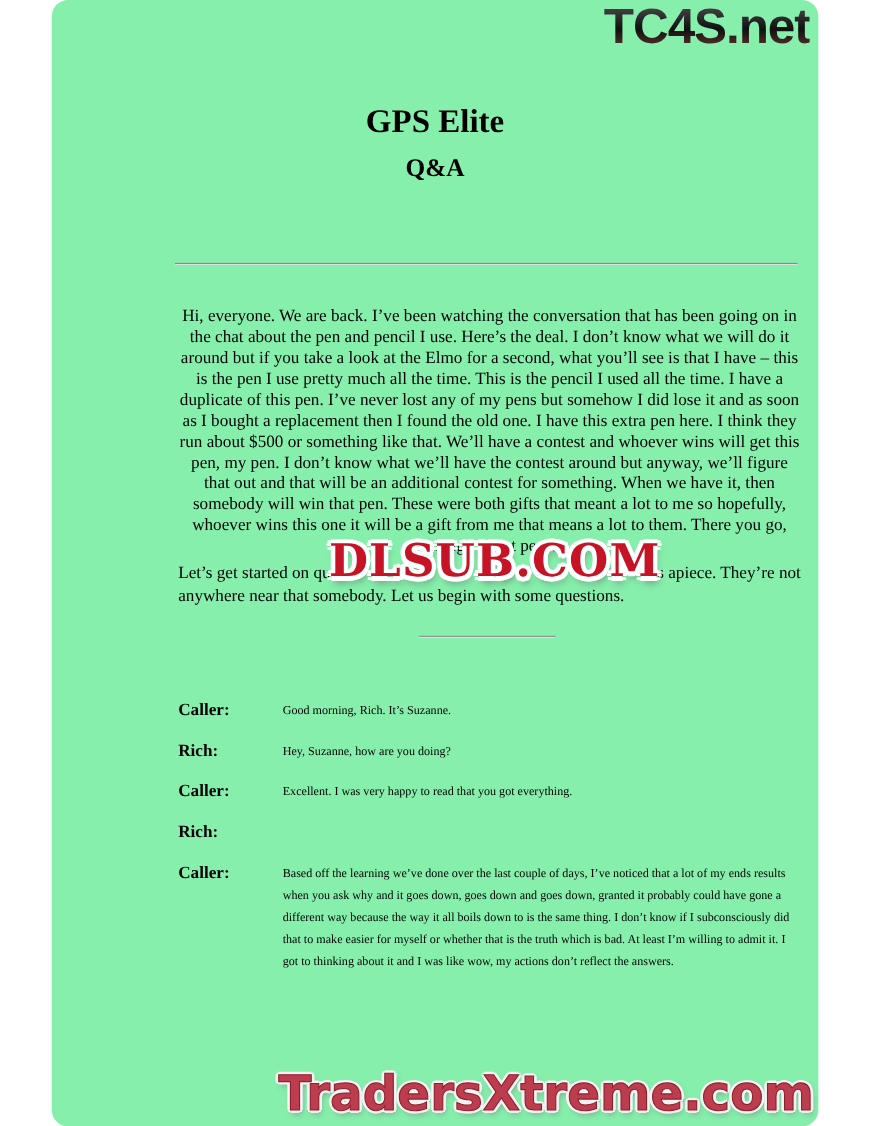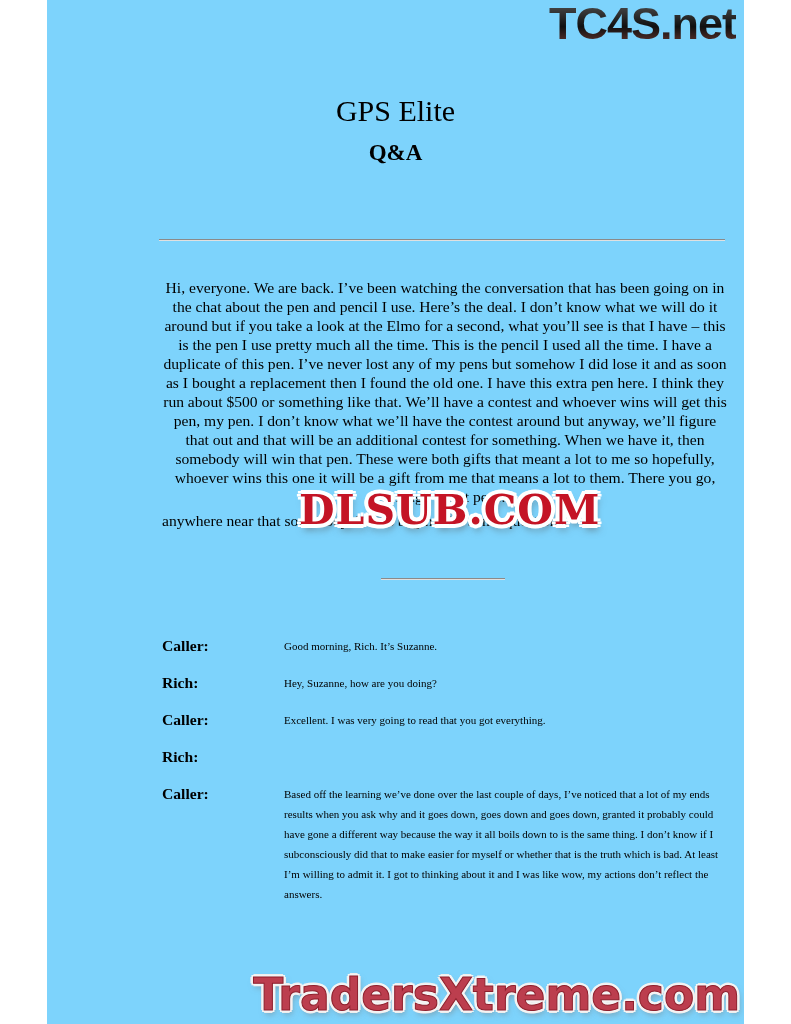--- a/index.html
+++ b/index.html
@@ -3,44 +3,45 @@
 <meta charset="utf-8">
 <style>
   * { margin: 0; padding: 0; box-sizing: border-box; }
   html, body { background: #ffffff; }
   body { font-family: "Liberation Serif", "DejaVu Serif", serif; }
 
   .page {
     position: relative;
     width: 697px;
     height: 1024px;
-    background: #7dd3fc;
+    background: #86efac;
     overflow: hidden;
     margin: 0 auto;
+    border-radius: 15px;
   }
 
   
   .top-logo {
     position: absolute;
     top: -2px;
     right: 8px;
     font-family: "Liberation Sans", "DejaVu Sans", sans-serif;
     font-weight: bold;
     font-size: 45px;
     letter-spacing: -1px;
     background: linear-gradient(180deg, #5a5a5a 0%, #2b2b2b 35%, #101010 55%, #4a2a26 80%, #8a564a 100%);
     -webkit-background-clip: text;
     background-clip: text;
     color: transparent;
     text-shadow: none;
   }
 
   
   .doc-header { position: absolute; top: 94px; left: 0; width: 100%; text-align: center; }
-  .doc-title   { font-size: 30px; font-weight: normal; color: #000; }
+  .doc-title   { font-size: 30px; font-weight: bold; color: #000; }
   .doc-subtitle{ font-size: 23px; font-weight: bold; color: #000; margin-top: 12px; }
   .doc-date    { font-size: 17px; color: #000; margin-top: 15px; }
 
   
   .rule-full {
     position: absolute; top: 239px; left: 112px; width: 566px;
     height: 2px; background: #8a8a8a; border-bottom: 1px solid #e0e0e0;
   }
   .rule-short {
     position: absolute; top: 578px; left: 334px; width: 124px;
@@ -71,21 +72,21 @@
       -3px -3px 0 #ffffff,  3px -3px 0 #ffffff,
       -3px  3px 0 #ffffff,  3px  3px 0 #ffffff,
       -4px  0   0 #ffffff,  4px  0   0 #ffffff,
        0   -4px 0 #ffffff,  0    4px 0 #ffffff,
        2px  6px 7px rgba(80,80,80,0.55);
     z-index: 5;
   }
 
   
   .dialogue { position: absolute; top: 636px; left: 115px; width: 566px; }
-  .dlg-row { display: flex; margin-bottom: 17px; gap: 27px; }
+  .dlg-row { display: flex; margin-bottom: 17px; }
   .dlg-speaker {
     width: 95px; flex: 0 0 95px;
     font-size: 15.6px; line-height: 20px; font-weight: bold; color: #000;
   }
   .dlg-speech {
     flex: 1;
     font-size: 11px; line-height: 20px; color: #000;
   }
 
   
@@ -115,41 +116,45 @@
   <div class="doc-header">
     <div class="doc-title">GPS Elite</div>
     <div class="doc-subtitle">Q&amp;A</div>
   </div>
 
   <div class="rule-full"></div>
 
   <div class="intro-p1">Hi, everyone. We are back. I’ve been watching the conversation that has been going on in the chat about the pen and pencil I use. Here’s the deal. I don’t know what we will do it around but if you take a look at the Elmo for a second, what you’ll see is that I have – this is the pen I use pretty much all the time. This is the pencil I used all the time. I have a duplicate of this pen. I’ve never lost any of my pens but somehow I did lose it and as soon as I bought a replacement then I found the old one. I have this extra pen here. I think they run about $500 or something like that. We’ll have a contest and whoever wins will get this pen, my pen. I don’t know what we’ll have the contest around but anyway, we’ll figure that out and that will be an additional contest for something. When we have it, then somebody will win that pen. These were both gifts that meant a lot to me so hopefully, whoever wins this one it will be a gift from me that means a lot to them. There you go, enough about pens.</div>
 
   <div class="intro-p2">
+    <div class="p2-line1">
+      <span>Let’s get started on qu</span>
+      <span>ks apiece. They’re not</span>
+    </div>
     <div>anywhere near that somebody. Let us begin with some questions.</div>
   </div>
 
   <div class="watermark">DLSUB.COM</div>
 
   <div class="rule-short"></div>
 
   <div class="dialogue">
     <div class="dlg-row">
       <div class="dlg-speaker">Caller:</div>
       <div class="dlg-speech">Good morning, Rich. It’s Suzanne.</div>
     </div>
 
     <div class="dlg-row">
       <div class="dlg-speaker">Rich:</div>
       <div class="dlg-speech">Hey, Suzanne, how are you doing?</div>
     </div>
 
     <div class="dlg-row">
       <div class="dlg-speaker">Caller:</div>
-      <div class="dlg-speech">Excellent. I was very going to read that you got everything.</div>
+      <div class="dlg-speech">Excellent. I was very happy to read that you got everything.</div>
     </div>
 
     <div class="dlg-row">
       <div class="dlg-speaker">Rich:</div>
     </div>
 
     <div class="dlg-row">
       <div class="dlg-speaker">Caller:</div>
       <div class="dlg-speech">Based off the learning we’ve done over the last couple of days, I’ve noticed that a lot of my ends results when you ask why and it goes down, goes down and goes down, granted it probably could have gone a different way because the way it all boils down to is the same thing. I don’t know if I subconsciously did that to make easier for myself or whether that is the truth which is bad. At least I’m willing to admit it. I got to thinking about it and I was like wow, my actions don’t reflect the answers.</div>
     </div>

